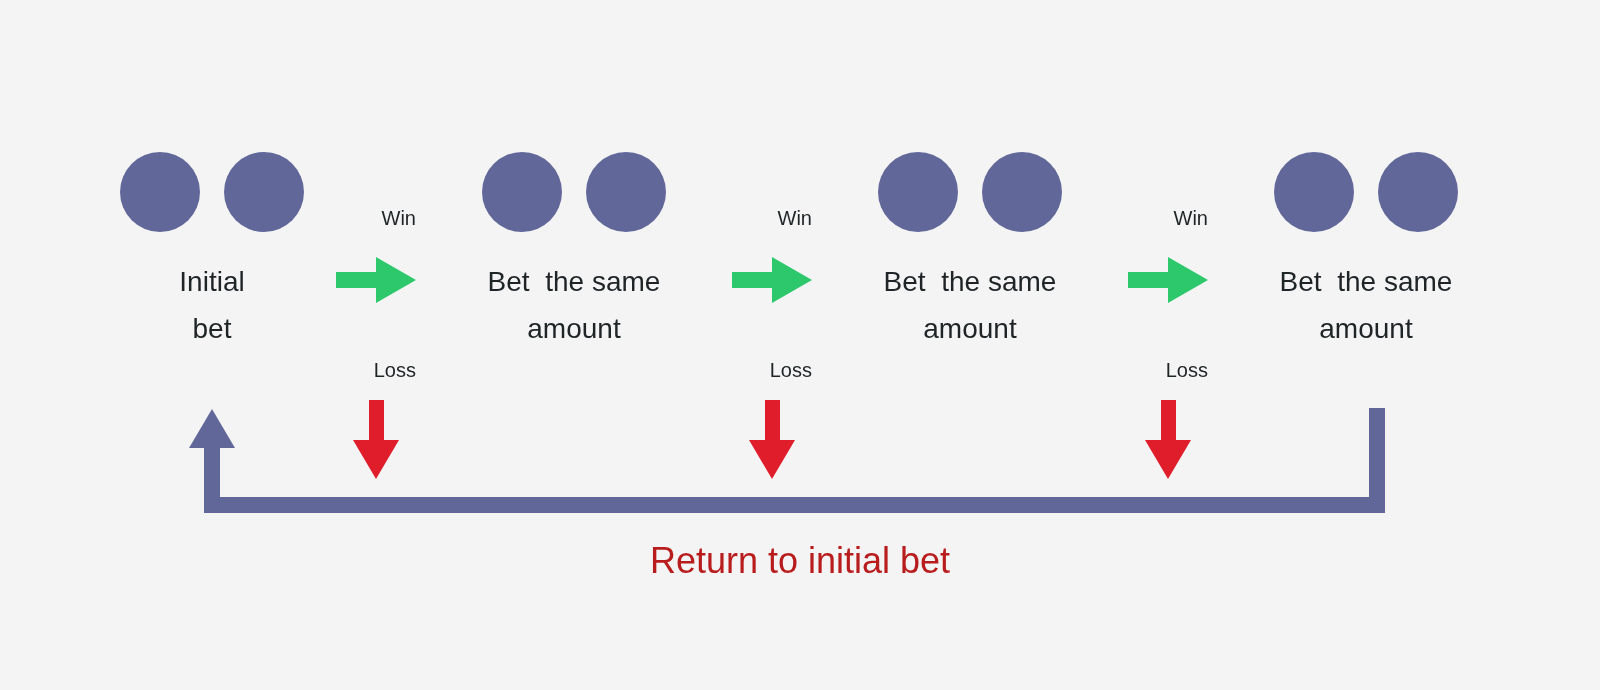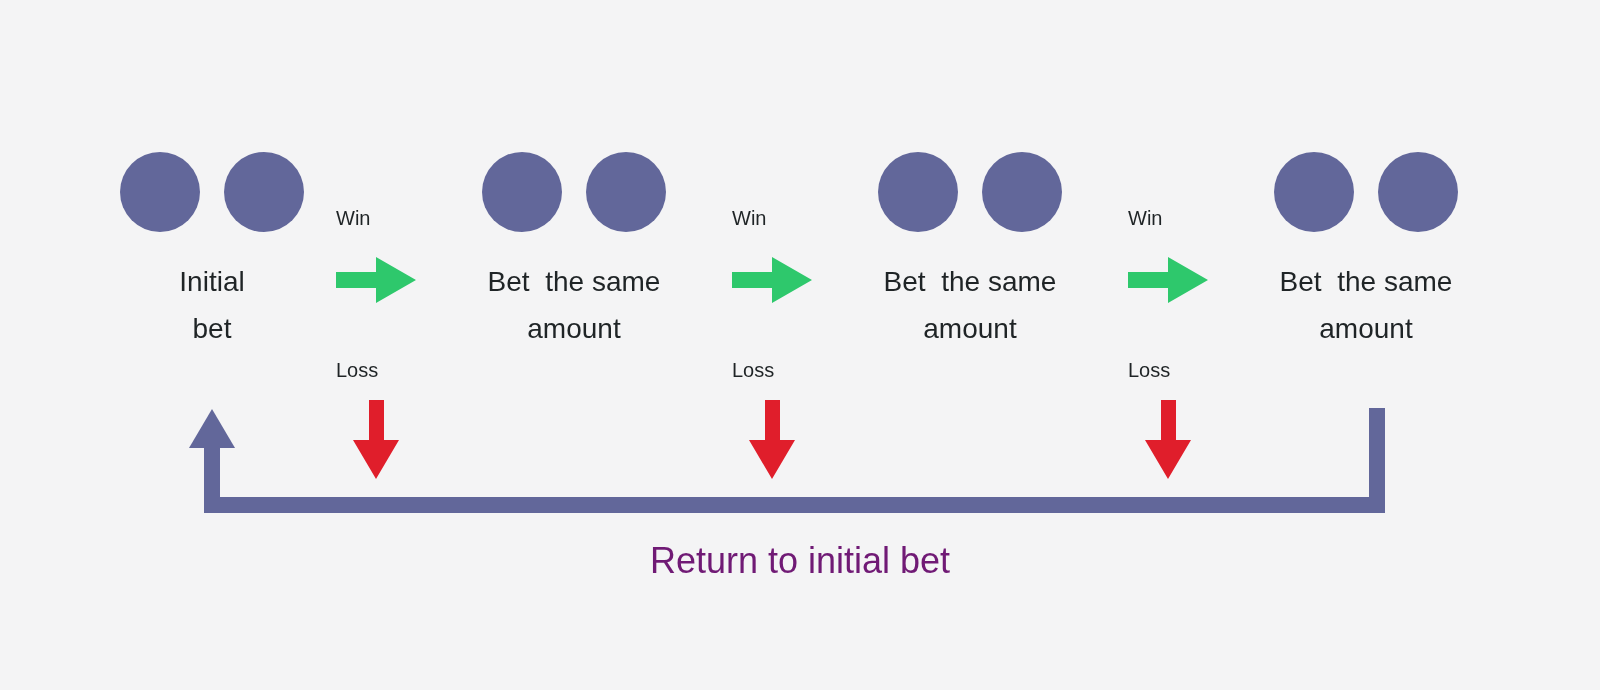--- a/index.html
+++ b/index.html
@@ -16,31 +16,31 @@
       width: 280px;
       text-align: center;
       font-size: 28px;
       line-height: 47px;
       white-space: pre-wrap;
       color: #1f2426;
     }
     .small-label {
       position: absolute;
       width: 80px;
-      text-align: left;
+      text-align: right;
       font-size: 20px;
       color: #1f2426;
     }
     .return-label {
       position: absolute;
       left: 550px; top: 540px;
       width: 500px;
       text-align: center;
       font-size: 36px;
-      color: #701a75;
+      color: #b91c1c;
     }
     svg.diagram { position: absolute; left: 0; top: 0; }
   </style>
 </head>
 <body>
 
 <svg class="diagram" width="1600" height="690" viewBox="0 0 1600 690">
 
   <g>
     <circle cx="160" cy="192" r="40" fill="#62679a"></circle>

